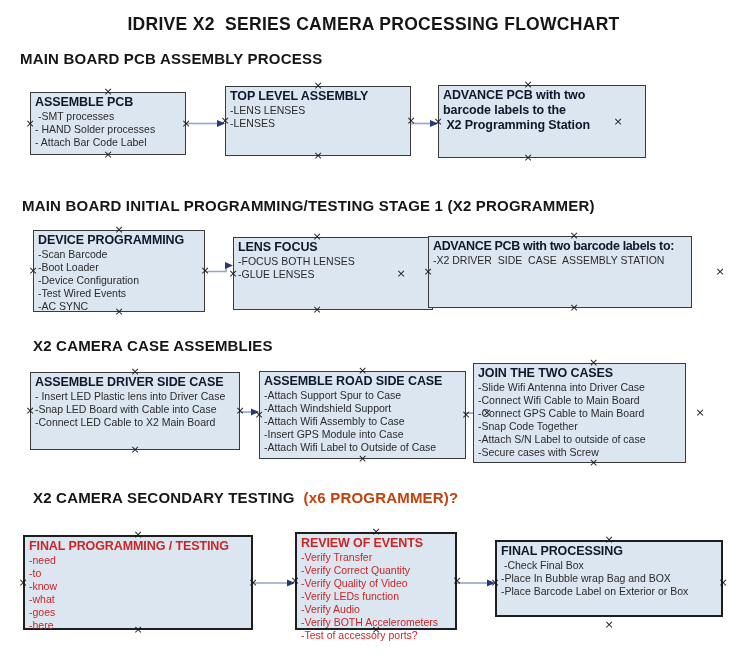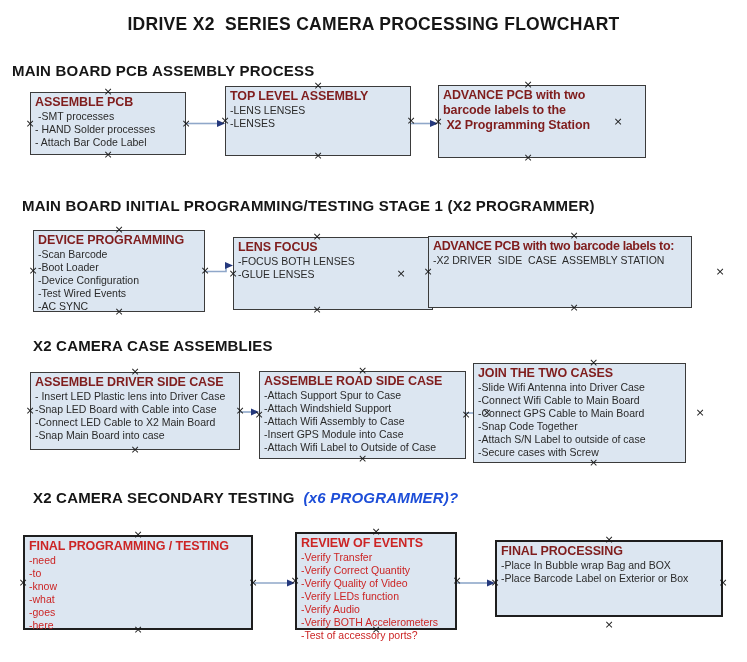--- a/index.html
+++ b/index.html
@@ -9,33 +9,33 @@
     overflow:hidden;
   }
   .page-title{
     position:absolute;top:14px;left:0;width:747px;text-align:center;
     font-size:17.5px;font-weight:bold;letter-spacing:.3px;white-space:pre;color:#161616;
   }
   .sec-h{
     position:absolute;font-size:15px;font-weight:bold;letter-spacing:.2px;
     white-space:pre;color:#161616;
   }
-  #h1{left:12px;top:50px;margin-top:12px;}
+  #h1{left:20px;top:50px;}
   #h2{left:22px;top:197px;}
   #h3{left:33px;top:337px;}
   #h4{left:33px;top:489px;}
   .sec-h .suffix{margin-left:9px;}
-  .red-text{color:#1d4ed8;font-style:italic;}
+  .red-text{color:#c2410c;}
   .fbox{
     position:absolute;background:#dce6f1;border:1.6px solid #3b3b3b;
     box-sizing:border-box;padding:2px 3px 2px 4px;overflow:visible;
   }
   .box-title{
     font-size:12.5px;font-weight:bold;line-height:15px;white-space:pre-wrap;
-    letter-spacing:-.1px;color:#7f1d1d;
+    letter-spacing:-.1px;color:#0f172a;
   }
   .box-title.tight{letter-spacing:-.35px;}
   .box-items .item{
     font-size:10.5px;line-height:13px;white-space:pre;color:#2a2a2a;
   }
   .fbox.red .box-title,.fbox.red .box-items .item{color:#cc2525;}
   
   #b0a{left:30px; top:92px; width:156px;height:63px;}
   #b0b{left:225px;top:86px; width:186px;height:70px;}
   #b0c{left:438px;top:85px; width:208px;height:73px;}
@@ -151,21 +151,20 @@
         <div class="item">-X2 DRIVER  SIDE  CASE  ASSEMBLY STATION</div>
       </div>
   </div>
 
   <div class="fbox" id="b2a">
     <div class="box-title">ASSEMBLE DRIVER SIDE CASE</div>
     <div class="box-items">
         <div class="item">- Insert LED Plastic lens into Driver Case</div>
         <div class="item">-Snap LED Board with Cable into Case</div>
         <div class="item">-Connect LED Cable to X2 Main Board</div>
-        <div class="item">-Snap Main Board into case</div>
       </div>
   </div>
   <div class="fbox" id="b2b">
     <div class="box-title">ASSEMBLE ROAD SIDE CASE</div>
     <div class="box-items">
         <div class="item">-Attach Support Spur to Case</div>
         <div class="item">-Attach Windshield Support</div>
         <div class="item">-Attach Wifi Assembly to Case</div>
         <div class="item">-Insert GPS Module into Case</div>
         <div class="item">-Attach Wifi Label to Outside of Case</div>
@@ -202,20 +201,21 @@
         <div class="item">-Verify Quality of Video</div>
         <div class="item">-Verify LEDs function</div>
         <div class="item">-Verify Audio</div>
         <div class="item">-Verify BOTH Accelerometers</div>
         <div class="item">-Test of accessory ports?</div>
       </div>
   </div>
   <div class="fbox" id="b3c">
     <div class="box-title">FINAL PROCESSING</div>
     <div class="box-items">
+        <div class="item"> -Check Final Box</div>
         <div class="item">-Place In Bubble wrap Bag and BOX</div>
         <div class="item">-Place Barcode Label on Exterior or Box</div>
       </div>
   </div>
 
 <span class="gp" style="left: 108px; top: 92px;">×</span>
     <span class="gp" style="left: 108px; top: 155px;">×</span>
     <span class="gp" style="left: 30px; top: 123.5px;">×</span>
     <span class="gp" style="left: 186px; top: 123.5px;">×</span>
     <span class="gp" style="left: 318px; top: 86px;">×</span>

